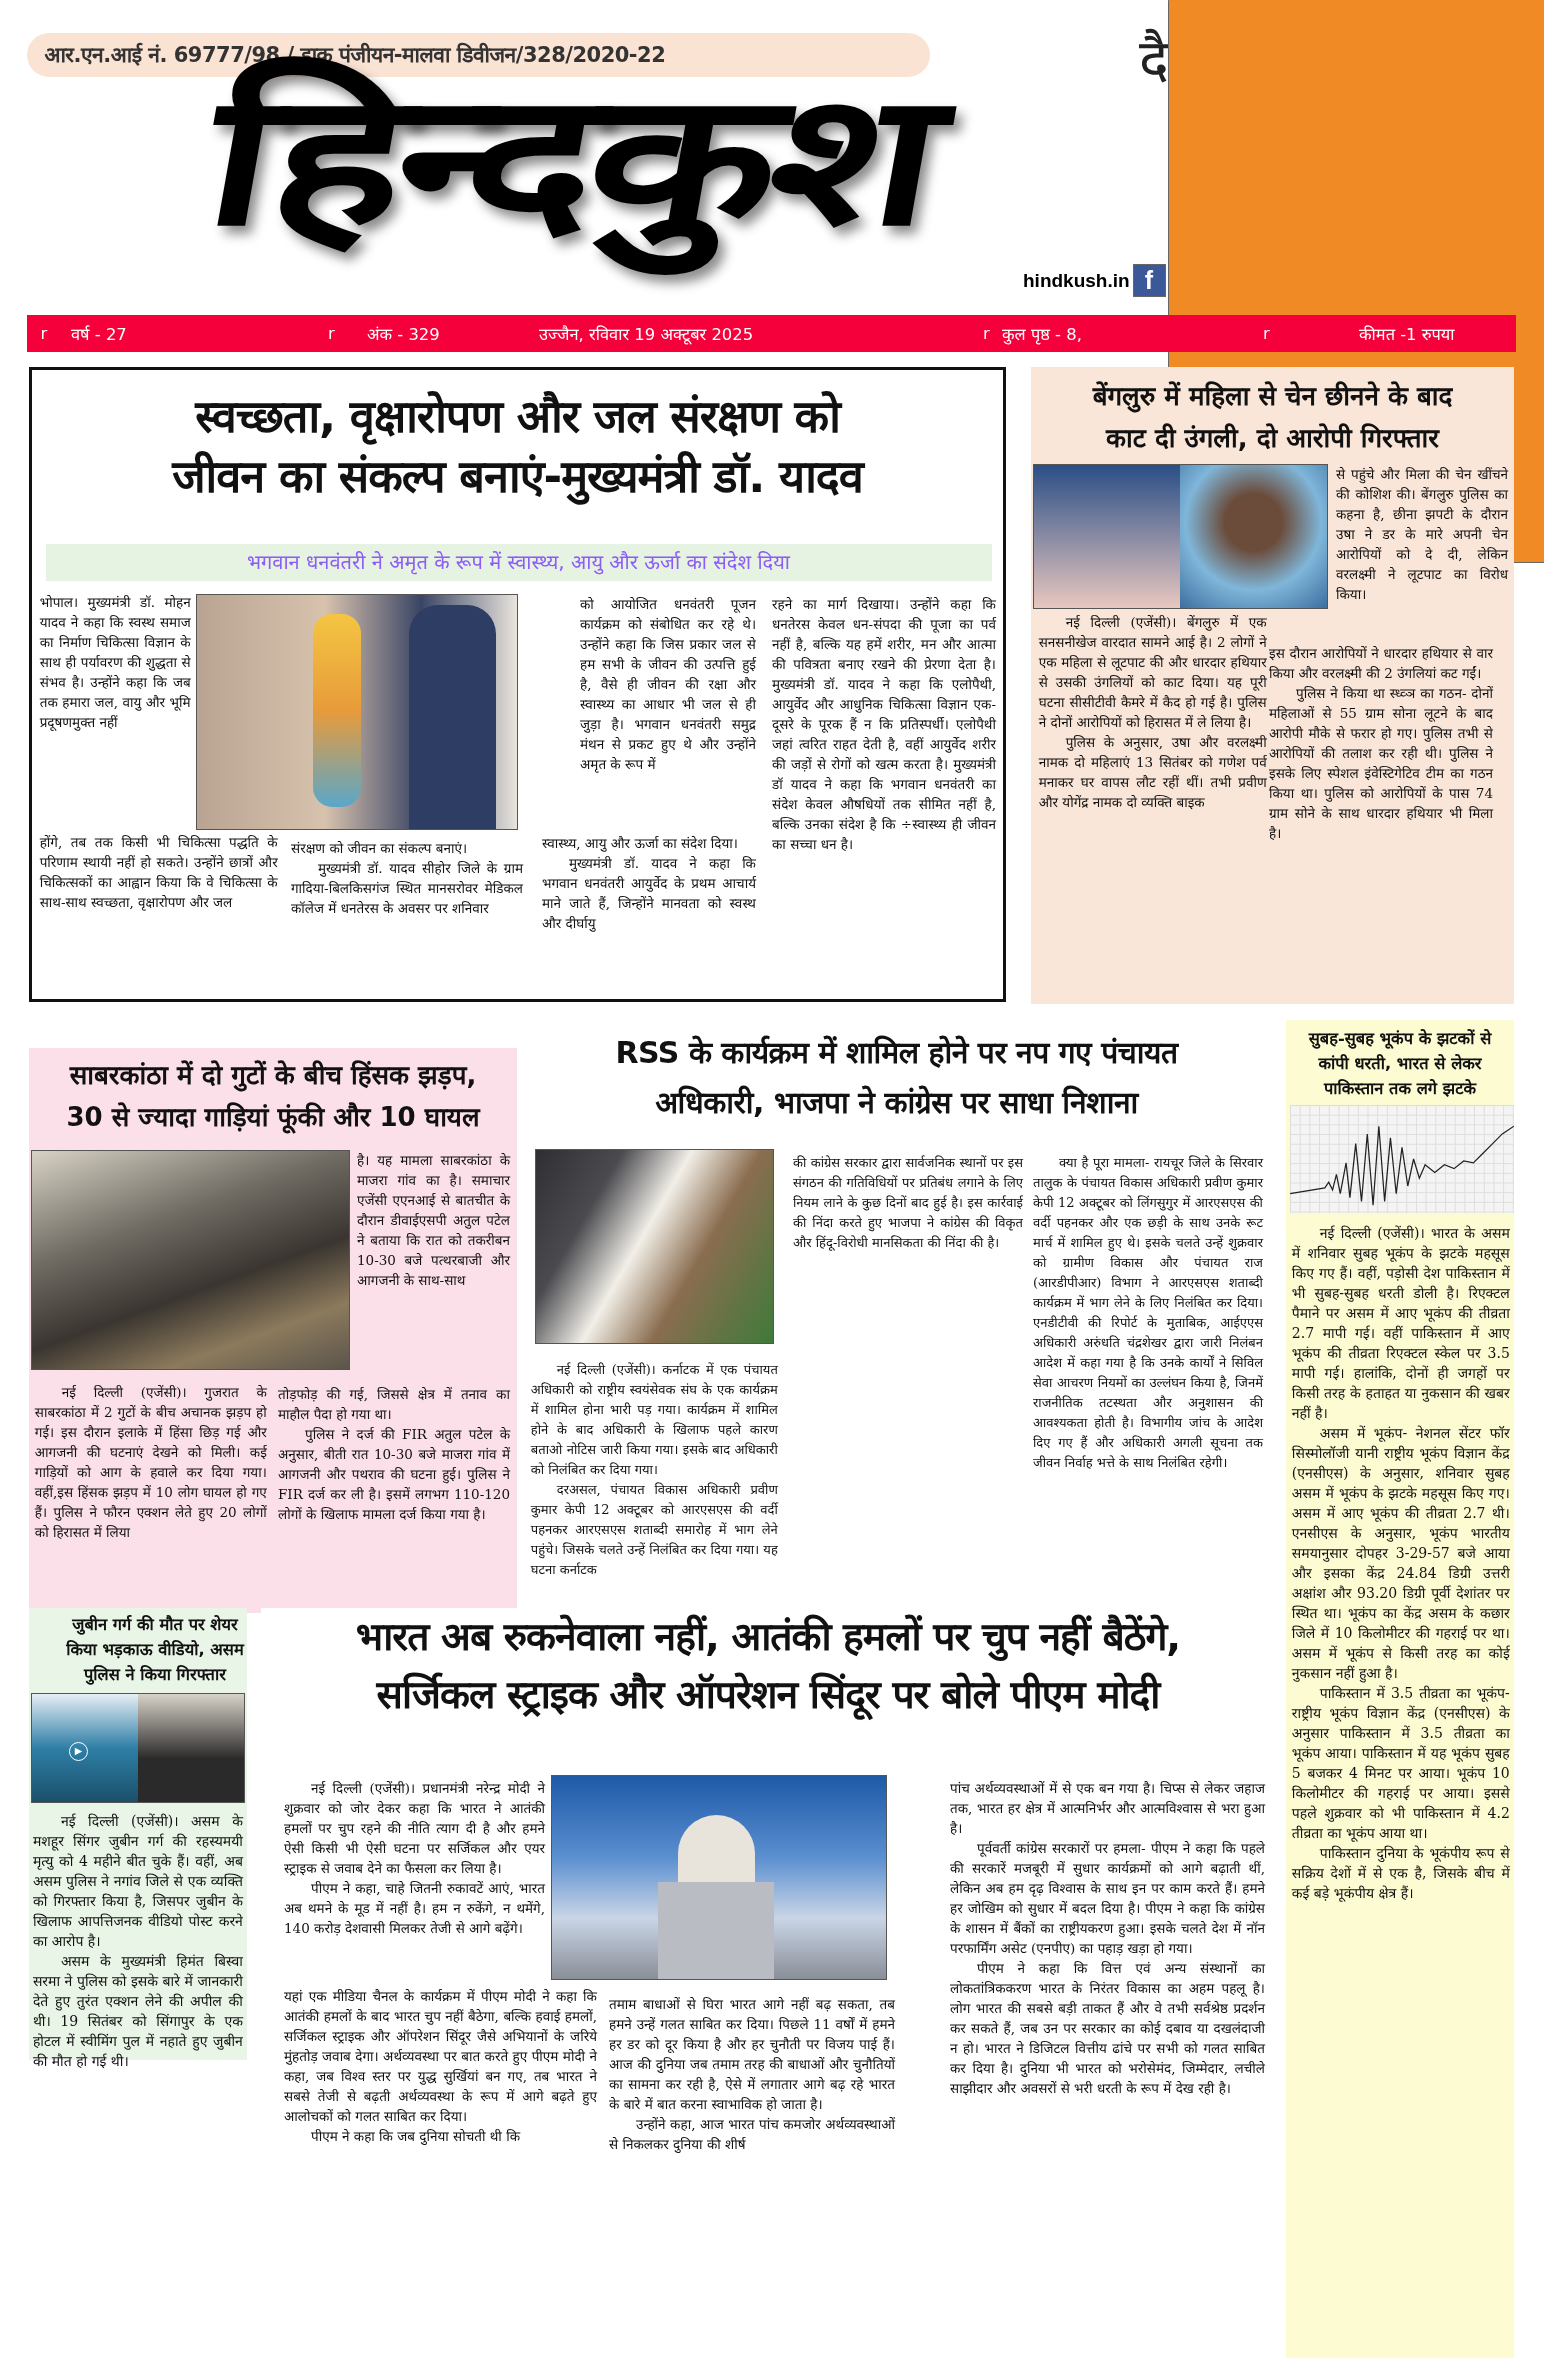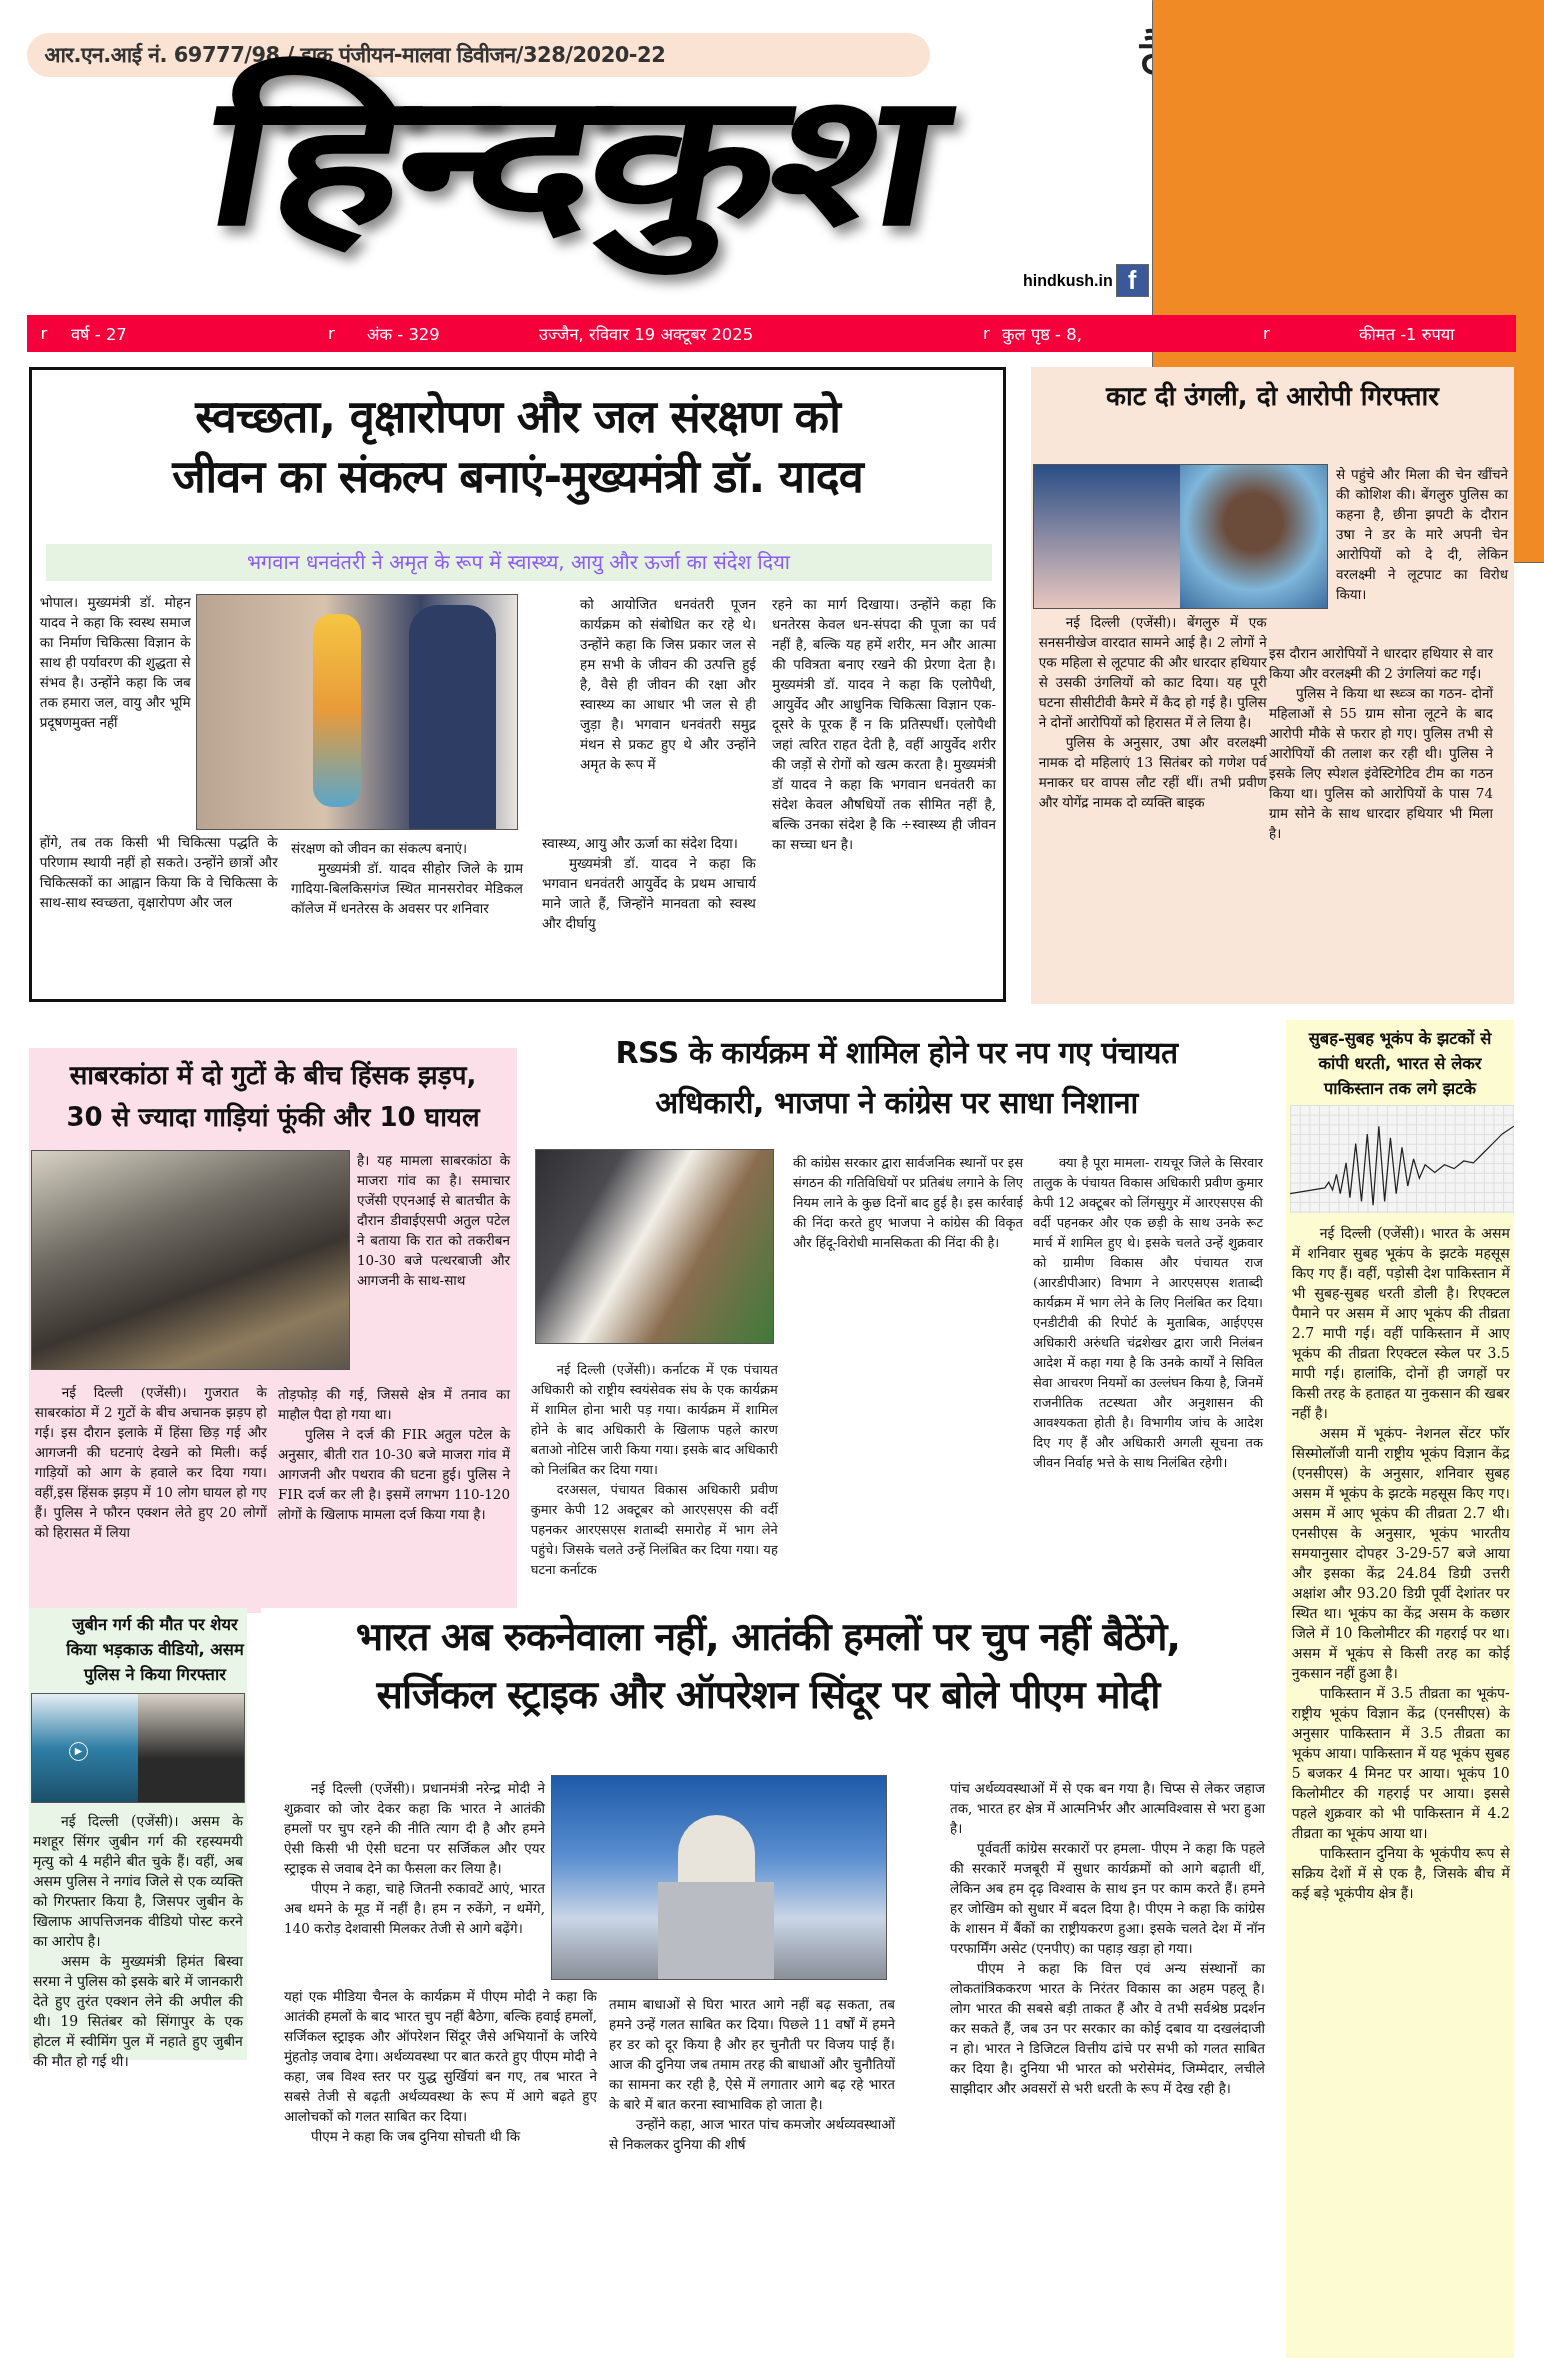--- a/index.html
+++ b/index.html
@@ -7,21 +7,21 @@
   body { position: relative; font-family: "DejaVu Sans", sans-serif; color: #111; }
   .abs { position: absolute; }
 
   
   .regno { left: 27px; top: 33px; width: 903px; height: 44px; background: #fbe3d4; border-radius: 23px;
     font-family: "DejaVu Sans", sans-serif; font-size: 21px; font-weight: bold; color: #333; line-height: 44px; padding-left: 17.4px; letter-spacing: -0.5px; }
   .dainik { left: 1139px; top: 19.3px; font-family: "DejaVu Serif", serif; font-size: 56px; color: #222; }
   .logo { left: 227px; top: 68px; font-family: "DejaVu Sans", sans-serif; font-weight: 900; font-size: 183px; color: #000;
     transform: skewX(-10deg) scaleX(1.35); transform-origin: left top; text-shadow: 5.8px 7.7px 9.7px rgba(0,0,0,0.45); letter-spacing: -5.8px; line-height: 1; }
   .weblinks { left: 1023px; top: 261px; height: 39px; display: flex; align-items: center; gap: 2.9px; }
-  .weblinks .site { font-family: "Liberation Sans", sans-serif; font-weight: bold; font-size: 16px; color: #000; }
+  .weblinks .site { font-family: "Liberation Sans", sans-serif; font-weight: bold; font-size: 19px; color: #000; }
   .soc { width: 33px; height: 33px; display: inline-flex; align-items: center; justify-content: center; color: #fff; font-weight: bold; font-family: "Liberation Sans", sans-serif; font-size: 25px; border: 1px solid #666; }
   .soc.fb { background: #3b5998; }
   .soc.rss { background: #f08a24; font-size: 19.3px; border-radius: 2.9px; }
   .infobar { left: 27px; top: 315px; width: 1489px; height: 37px; background: #f5003a; color: #fff;
     font-family: "DejaVu Sans", sans-serif; font-size: 16.4px; display: flex; align-items: center; }
   .infobar span { position: absolute; white-space: nowrap; }
 
   
   .box { position: absolute; overflow: hidden; }
   .hl { font-family: "DejaVu Sans", sans-serif; font-weight: bold; text-align: center; color: #111; line-height: 1.2; }
@@ -107,20 +107,21 @@
   <div class="col body" style="left:548px; top:224px; width:176px;">को आयोजित धनवंतरी पूजन कार्यक्रम को संबोधित कर रहे थे। उन्होंने कहा कि जिस प्रकार जल से हम सभी के जीवन की उत्पत्ति हुई है, वैसे ही जीवन की रक्षा और स्वास्थ्य का आधार भी जल से ही जुड़ा है। भगवान धनवंतरी समुद्र मंथन से प्रकट हुए थे और उन्होंने अमृत के रूप में</div>
   <div class="col body" style="left:510px; top:463px; width:214px;">
     <p style="text-indent:0">स्वास्थ्य, आयु और ऊर्जा का संदेश दिया।</p>
     <p>मुख्यमंत्री डॉ. यादव ने कहा कि भगवान धनवंतरी आयुर्वेद के प्रथम आचार्य माने जाते हैं, जिन्होंने मानवता को स्वस्थ और दीर्घायु</p>
   </div>
   <div class="col body" style="left:740px; top:224px; width:224px;">रहने का मार्ग दिखाया। उन्होंने कहा कि धनतेरस केवल धन-संपदा की पूजा का पर्व नहीं है, बल्कि यह हमें शरीर, मन और आत्मा की पवित्रता बनाए रखने की प्रेरणा देता है। मुख्यमंत्री डॉ. यादव ने कहा कि एलोपैथी, आयुर्वेद और आधुनिक चिकित्सा विज्ञान एक-दूसरे के पूरक हैं न कि प्रतिस्पर्धी। एलोपैथी जहां त्वरित राहत देती है, वहीं आयुर्वेद शरीर की जड़ों से रोगों को खत्म करता है। मुख्यमंत्री डॉ यादव ने कहा कि भगवान धनवंतरी का संदेश केवल औषधियों तक सीमित नहीं है, बल्कि उनका संदेश है कि ÷स्वास्थ्य ही जीवन का सच्चा धन है।</div>
 </div>
 
 <div class="box blr">
   <div class="hl">
+    <div>बेंगलुरु में महिला से चेन छीनने के बाद</div>
     <div>काट दी उंगली, दो आरोपी गिरफ्तार</div>
   </div>
   <div class="photo" style="left:1.9px; top:97px; width:295px; height:145px; display:flex;">
     <div style="flex:1;background:linear-gradient(#2a4e86,#e8c7c0);"></div>
     <div style="flex:1;background:radial-gradient(circle at 50% 40%,#6b4b3a 25%,#7fb6d9 60%,#3d6ea0);"></div>
   </div>
   <div class="col body" style="left:305px; top:97px; width:172px;">से पहुंचे और मिला की चेन खींचने की कोशिश की। बेंगलुरु पुलिस का कहना है, छीना झपटी के दौरान उषा ने डर के मारे अपनी चेन आरोपियों को दे दी, लेकिन वरलक्ष्मी ने लूटपाट का विरोध किया।</div>
   <div class="col body" style="left:7.7px; top:245px; width:228px;">
     <p>नई दिल्ली (एजेंसी)। बेंगलुरु में एक सनसनीखेज वारदात सामने आई है। 2 लोगों ने एक महिला से लूटपाट की और धारदार हथियार से उसकी उंगलियों को काट दिया। यह पूरी घटना सीसीटीवी कैमरे में कैद हो गई है। पुलिस ने दोनों आरोपियों को हिरासत में ले लिया है।</p>
     <p>पुलिस के अनुसार, उषा और वरलक्ष्मी नामक दो महिलाएं 13 सितंबर को गणेश पर्व मनाकर घर वापस लौट रहीं थीं। तभी प्रवीण और योगेंद्र नामक दो व्यक्ति बाइक</p>

